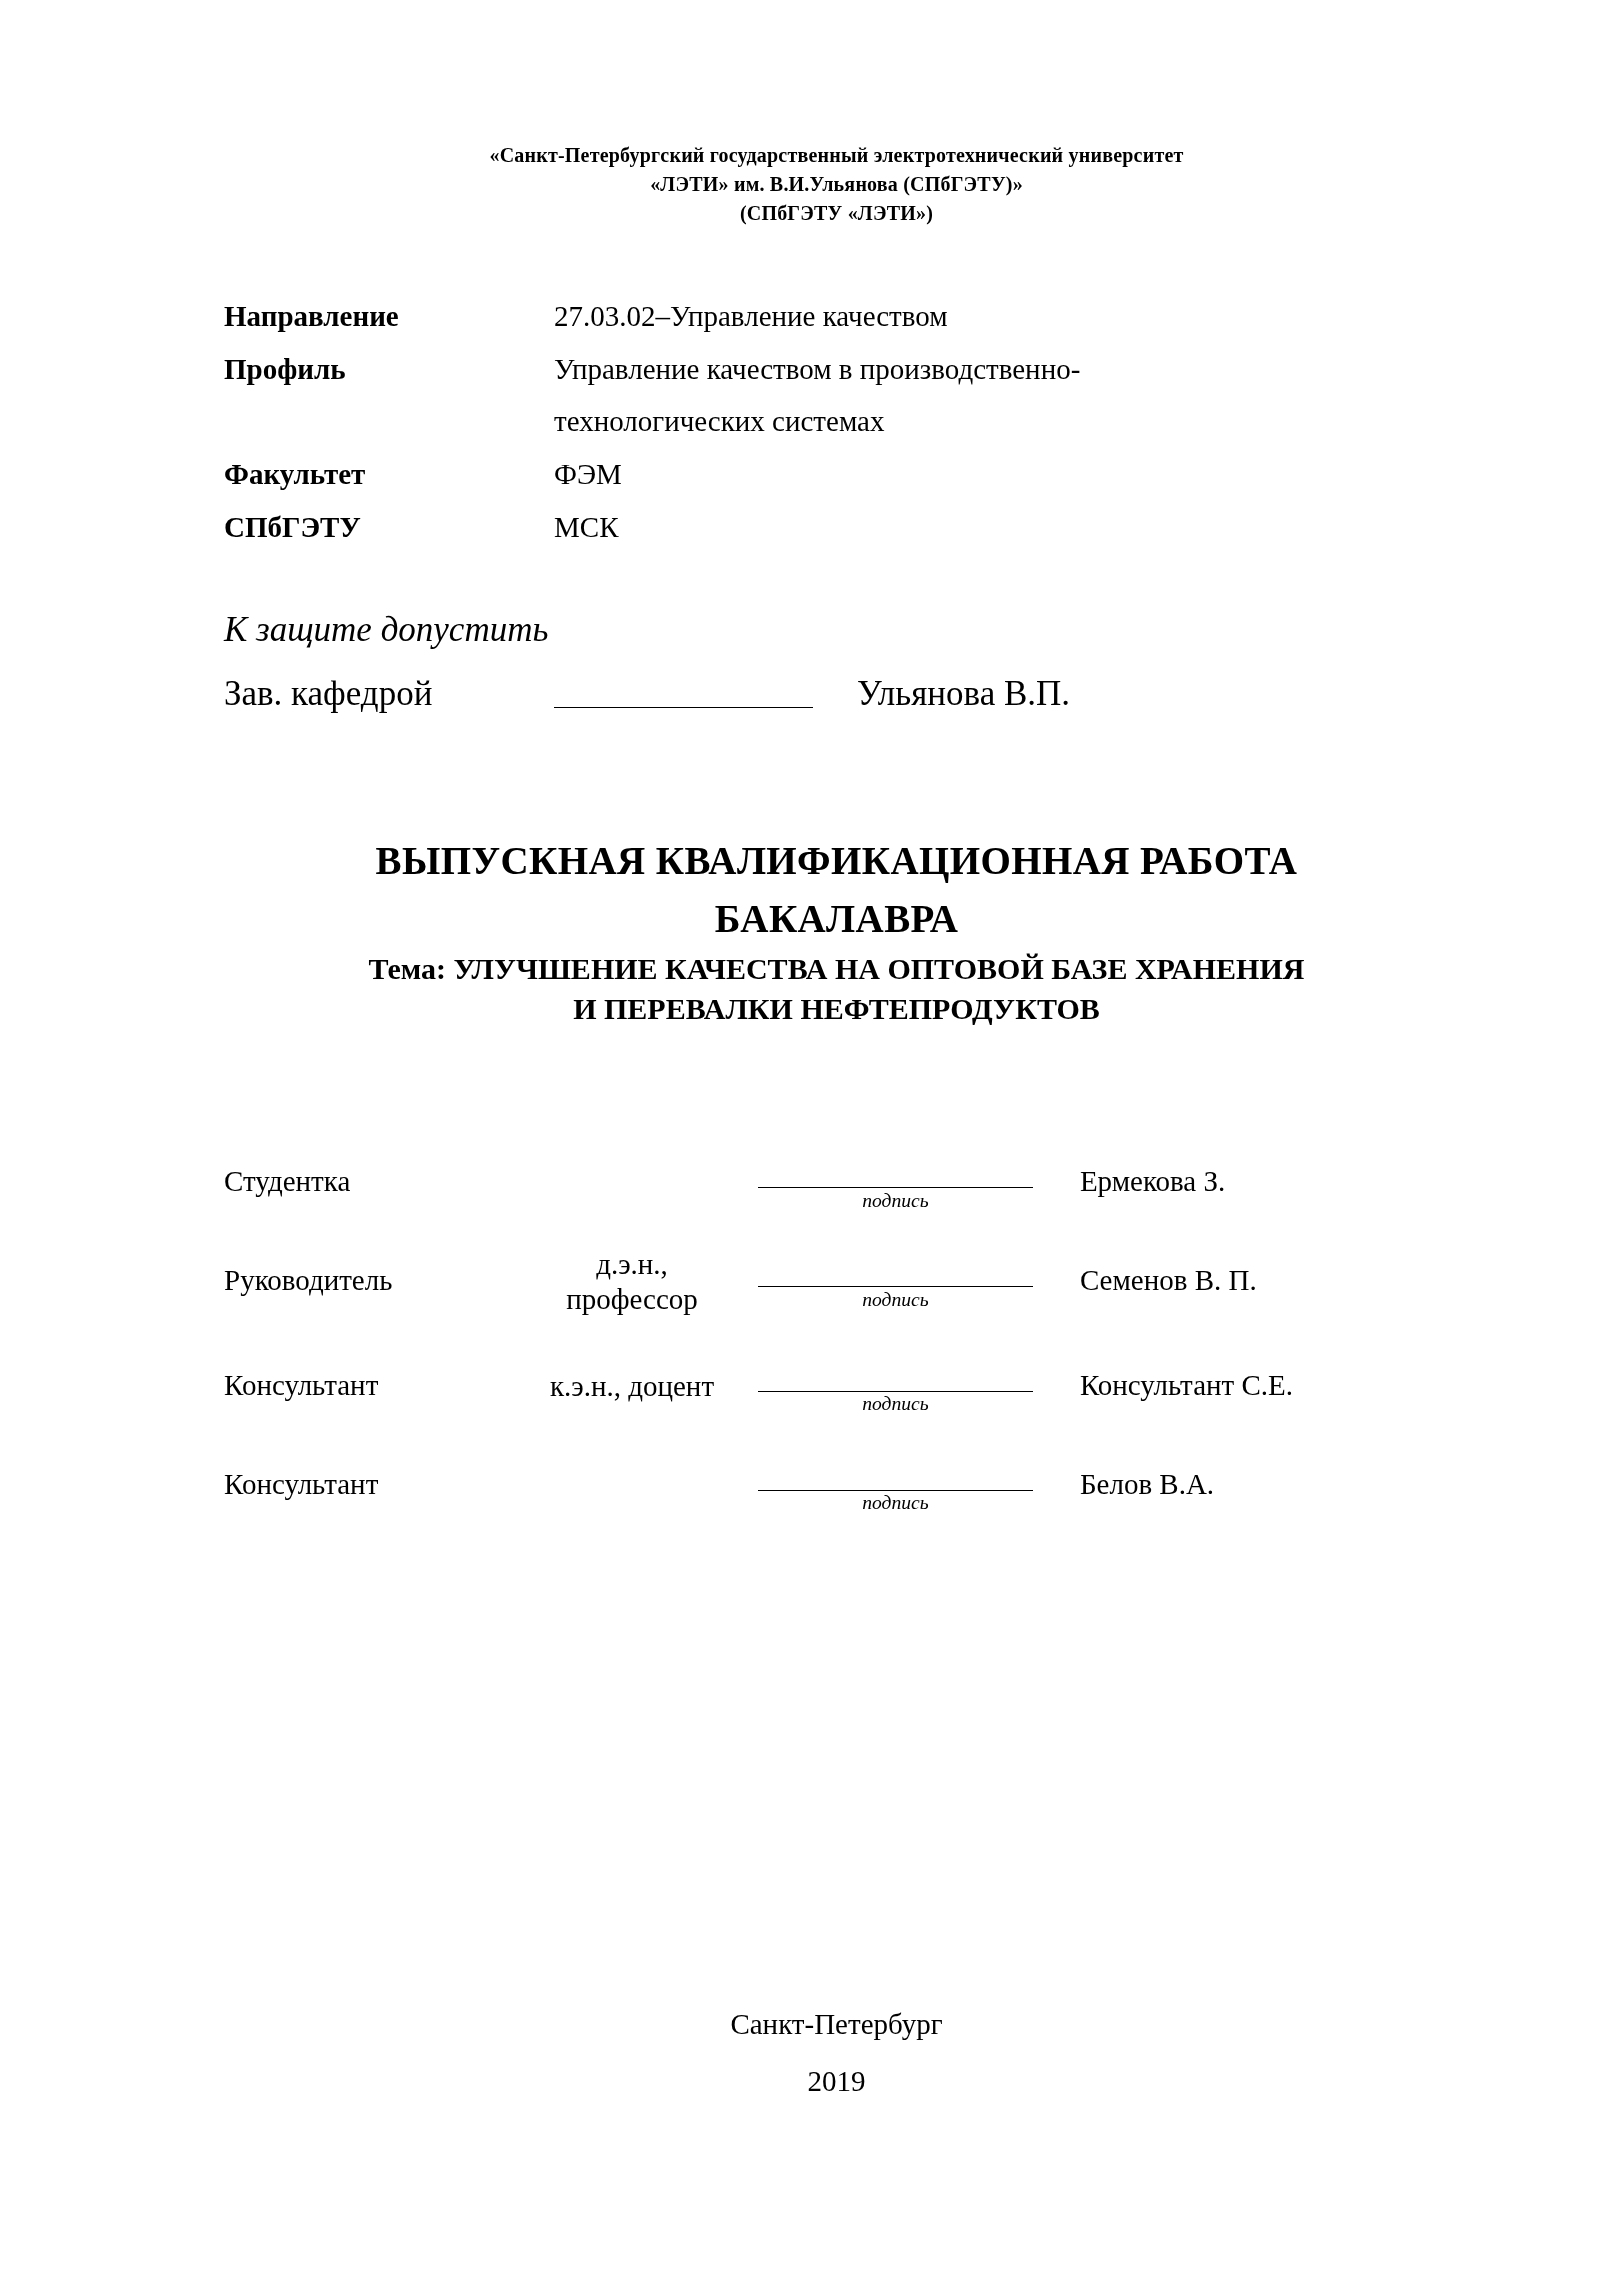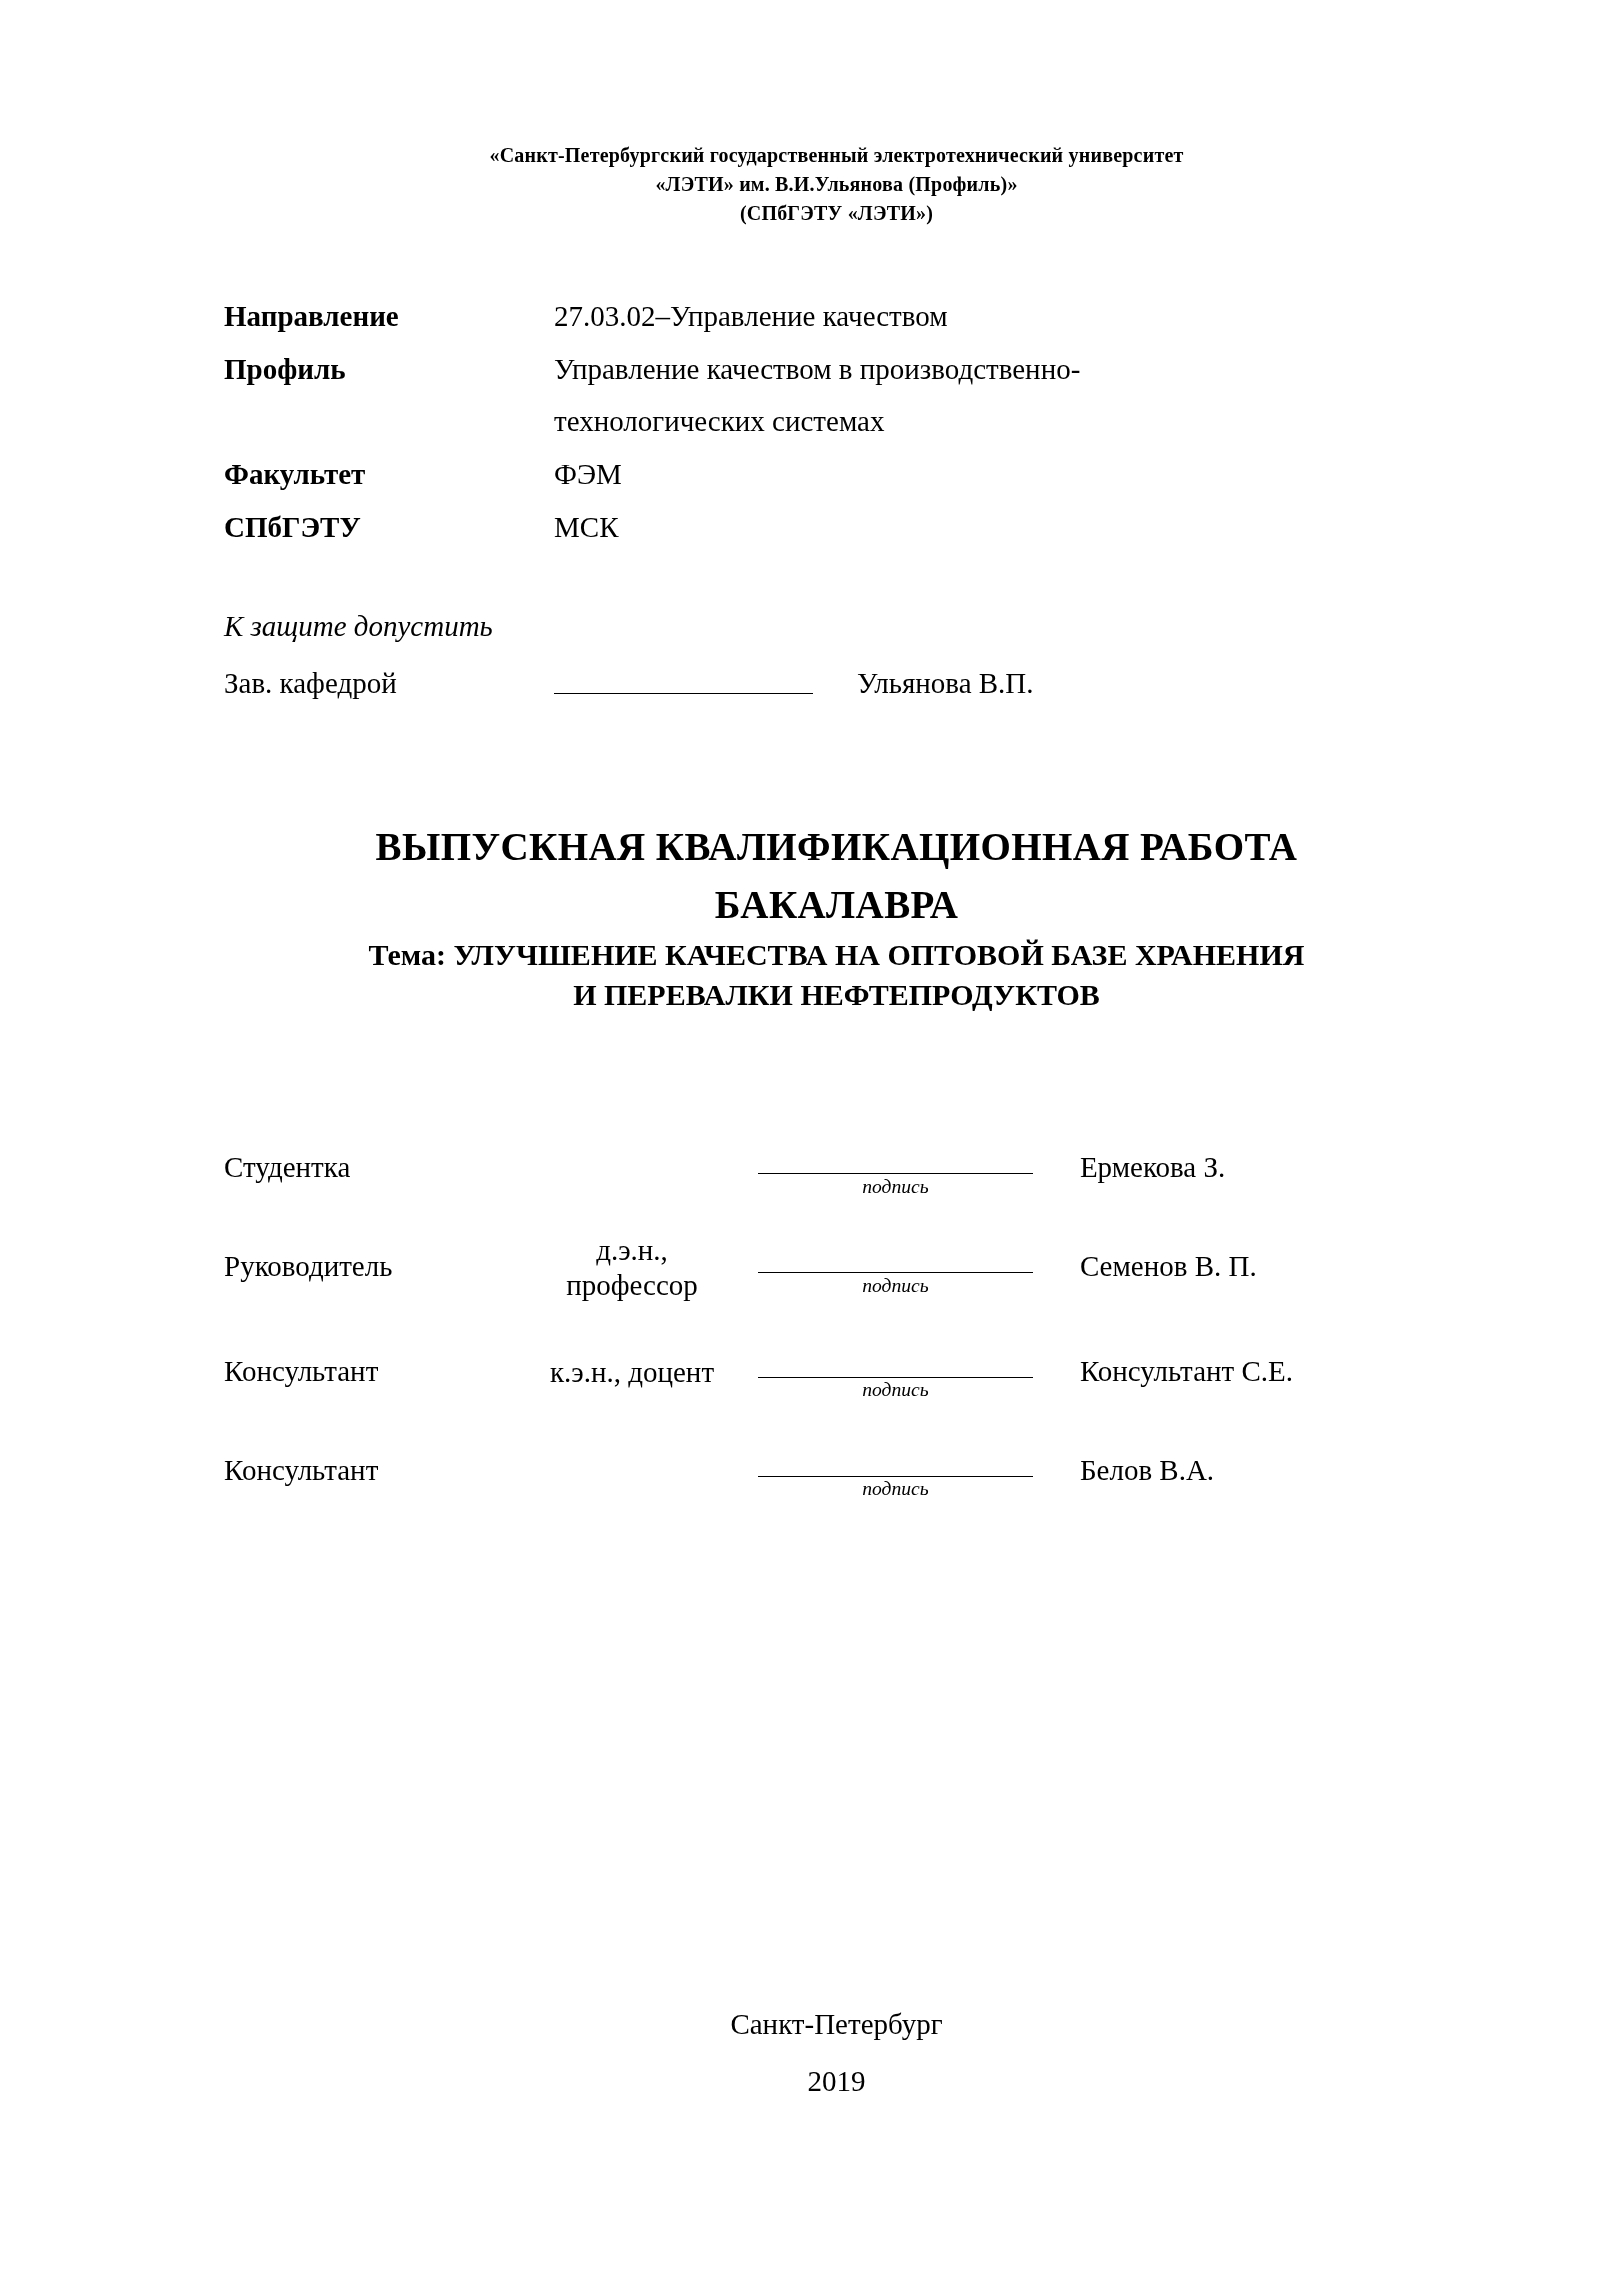--- a/index.html
+++ b/index.html
@@ -65,21 +65,21 @@
     font-weight: normal;
   }
   .info-value .wrap2 {
     display: block;
     margin-top: 12.6px;
   }
 
   
   .approve {
     margin-top: 49px;
-    font-size: 29px;
+    font-size: 35px;
   }
   .approve-title {
     font-style: italic;
     margin-bottom: 23.6px;
   }
   .approve-row {
     display: flex;
     align-items: flex-end;
   }
   .approve-role {
@@ -175,21 +175,21 @@
 </style>
 </head>
 <body>
 
 <div class="page">
 
   <div class="content">
 
     <div class="univ-header">
       <span class="line">«Санкт-Петербургский государственный электротехнический университет</span>
-      <span class="line">«ЛЭТИ» им. В.И.Ульянова (Профиль)»</span>
+      <span class="line">«ЛЭТИ» им. В.И.Ульянова (СПбГЭТУ)»</span>
       <span class="line">(СПбГЭТУ «ЛЭТИ»)</span>
     </div>
 
     <table class="info-table">
       <tbody>
         <tr>
           <td class="info-label">Направление</td>
           <td class="info-value">
             <span>27.03.02–Управление качеством</span>
           </td>

